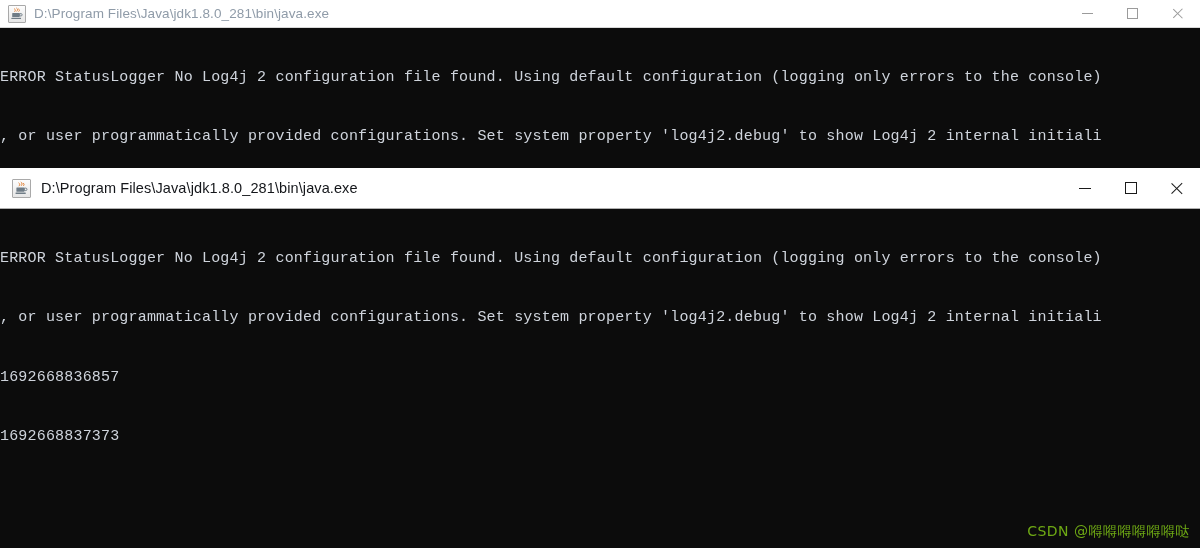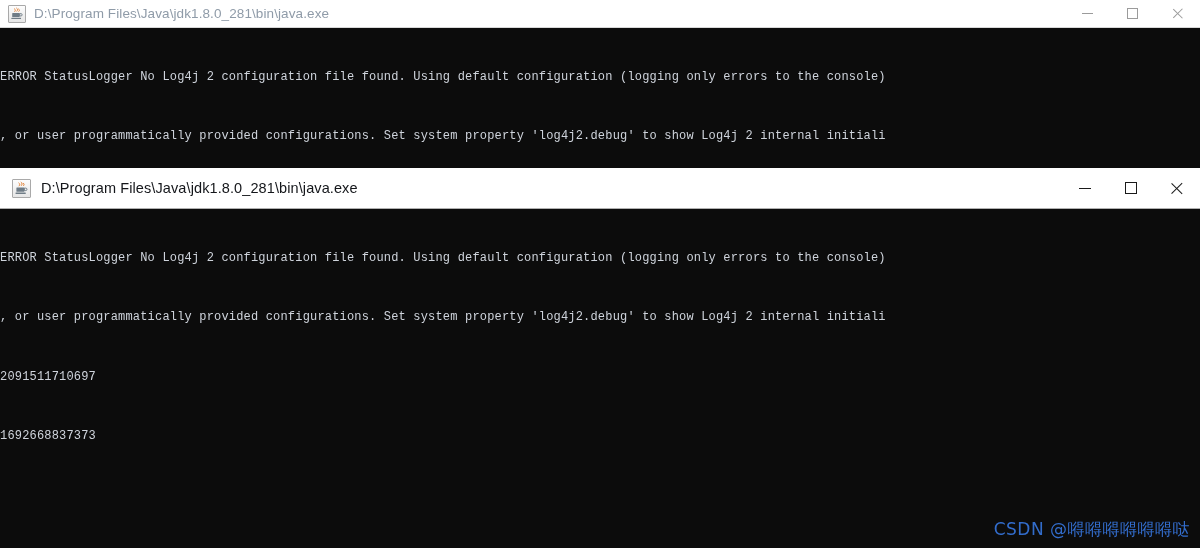--- a/index.html
+++ b/index.html
@@ -109,21 +109,21 @@
   .window.active   .win-controls { color: #1a1a1a; }
   .window.active .glyph-close { width: 15px; height: 15px; }
   .window.active .glyph-max   { width: 12px; height: 12px; }
   .window.active .glyph-min   { width: 12px; }
 
   
   .console {
     background: #0c0c0c;
     color: #cfd4dc;
     font-family: "Liberation Mono", "DejaVu Sans Mono", monospace;
-    font-size: 12px;
+    font-size: 15px;
     line-height: 19.85px;
     white-space: pre;
     overflow: hidden;
     letter-spacing: 0.18px;
     padding: 0;
   }
   .console-line {
     height: 19.85px;
     white-space: pre;
   }
@@ -138,22 +138,22 @@
     border-radius: 1px;
     position: relative;
     overflow: hidden;
   }
 
   
   .watermark {
     position: absolute;
     right: 10px;
     bottom: 7px;
-    color: #3b82f6;
-    font-size: 17px;
+    color: #84cc16;
+    font-size: 14px;
     font-family: "DejaVu Sans", sans-serif;
     opacity: 0.82;
     white-space: nowrap;
     letter-spacing: 0.5px;
   }
 </style>
 </head>
 <body>
 
 <div id="screen">
@@ -222,21 +222,21 @@
         </div>
         <div class="win-btn">
           <span class="glyph-close"></span>
         </div>
       </div>
     </div>
 
     <div class="console" style="height:338px;">
       <div class="console-line">ERROR StatusLogger No Log4j 2 configuration file found. Using default configuration (logging only errors to the console)</div>
       <div class="console-line">, or user programmatically provided configurations. Set system property 'log4j2.debug' to show Log4j 2 internal initiali</div>
-      <div class="console-line">2091511710697</div>
+      <div class="console-line">1692668836857</div>
       <div class="console-line">1692668837373</div>
       
       
       
       
       
       
       
       
       

